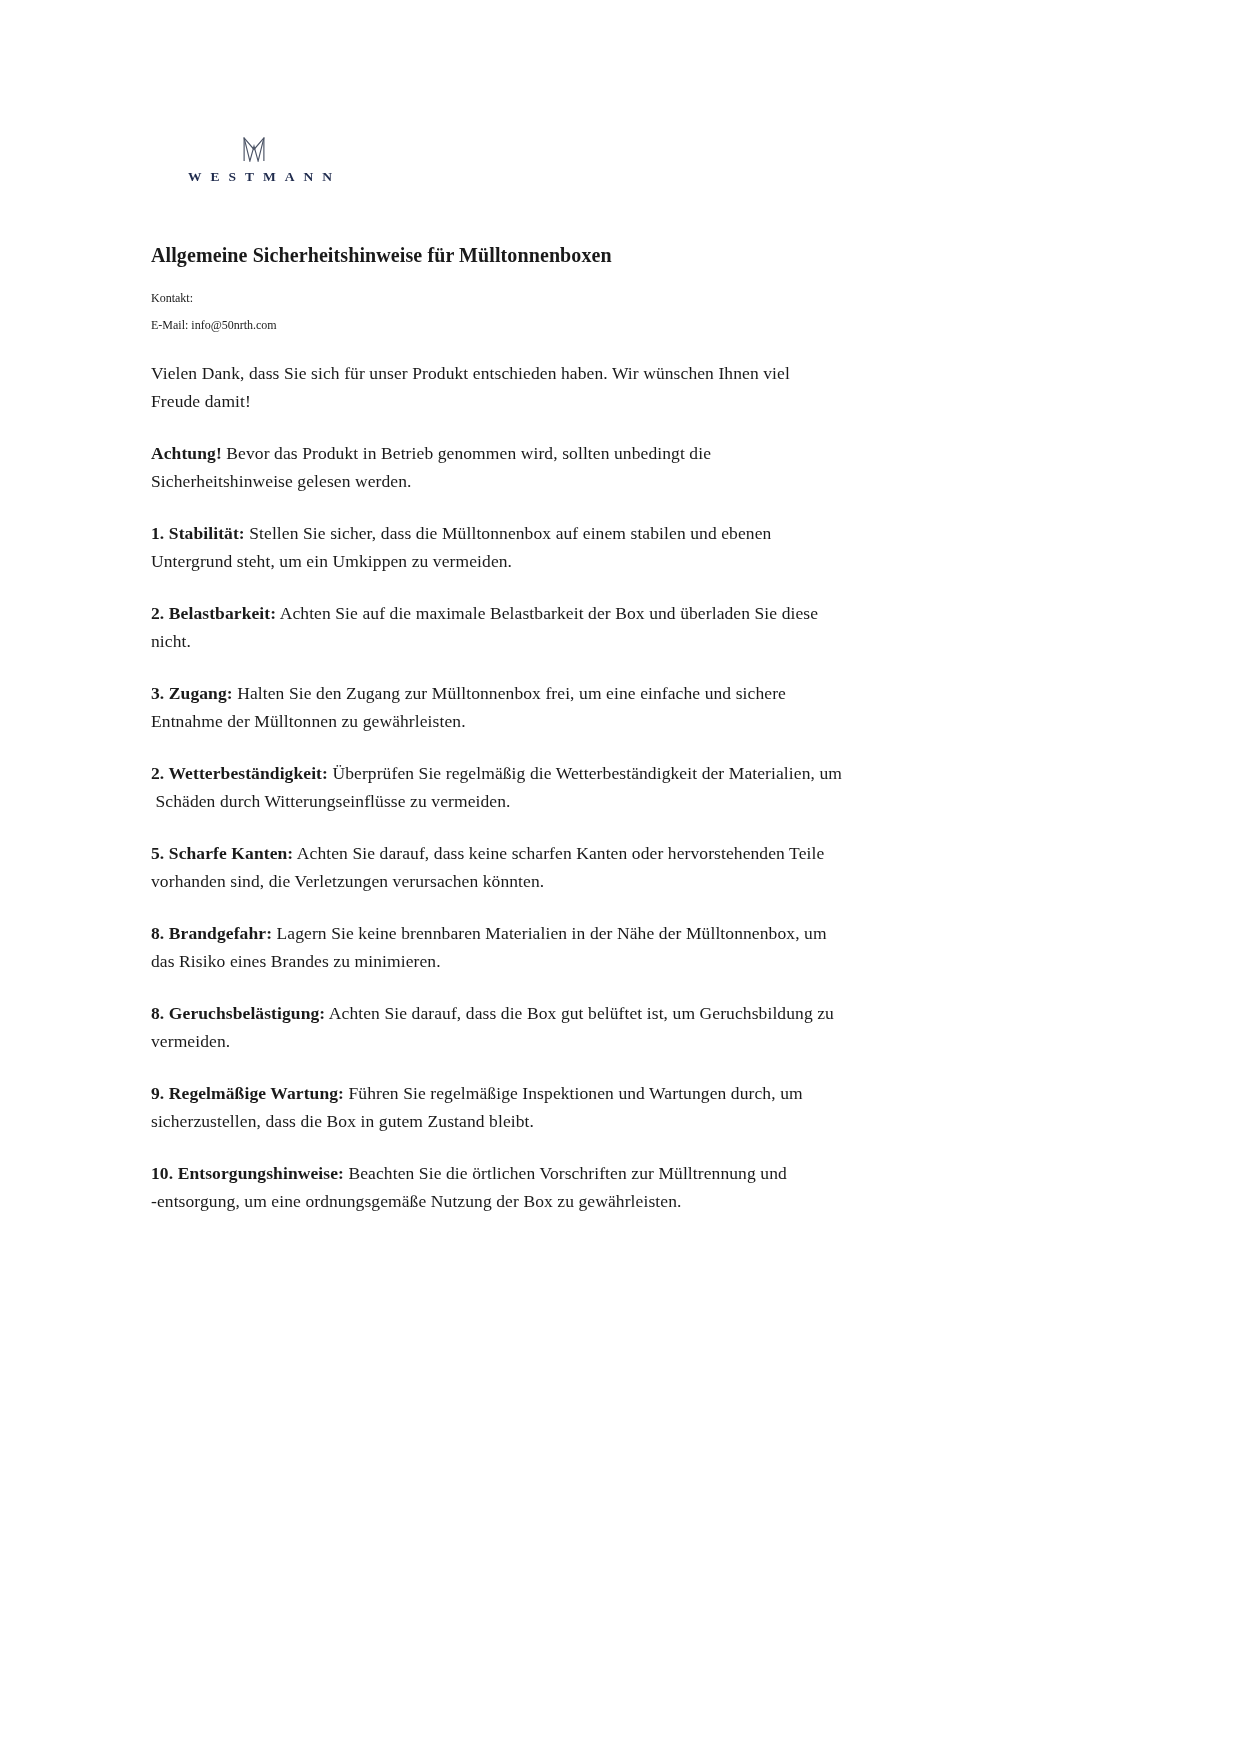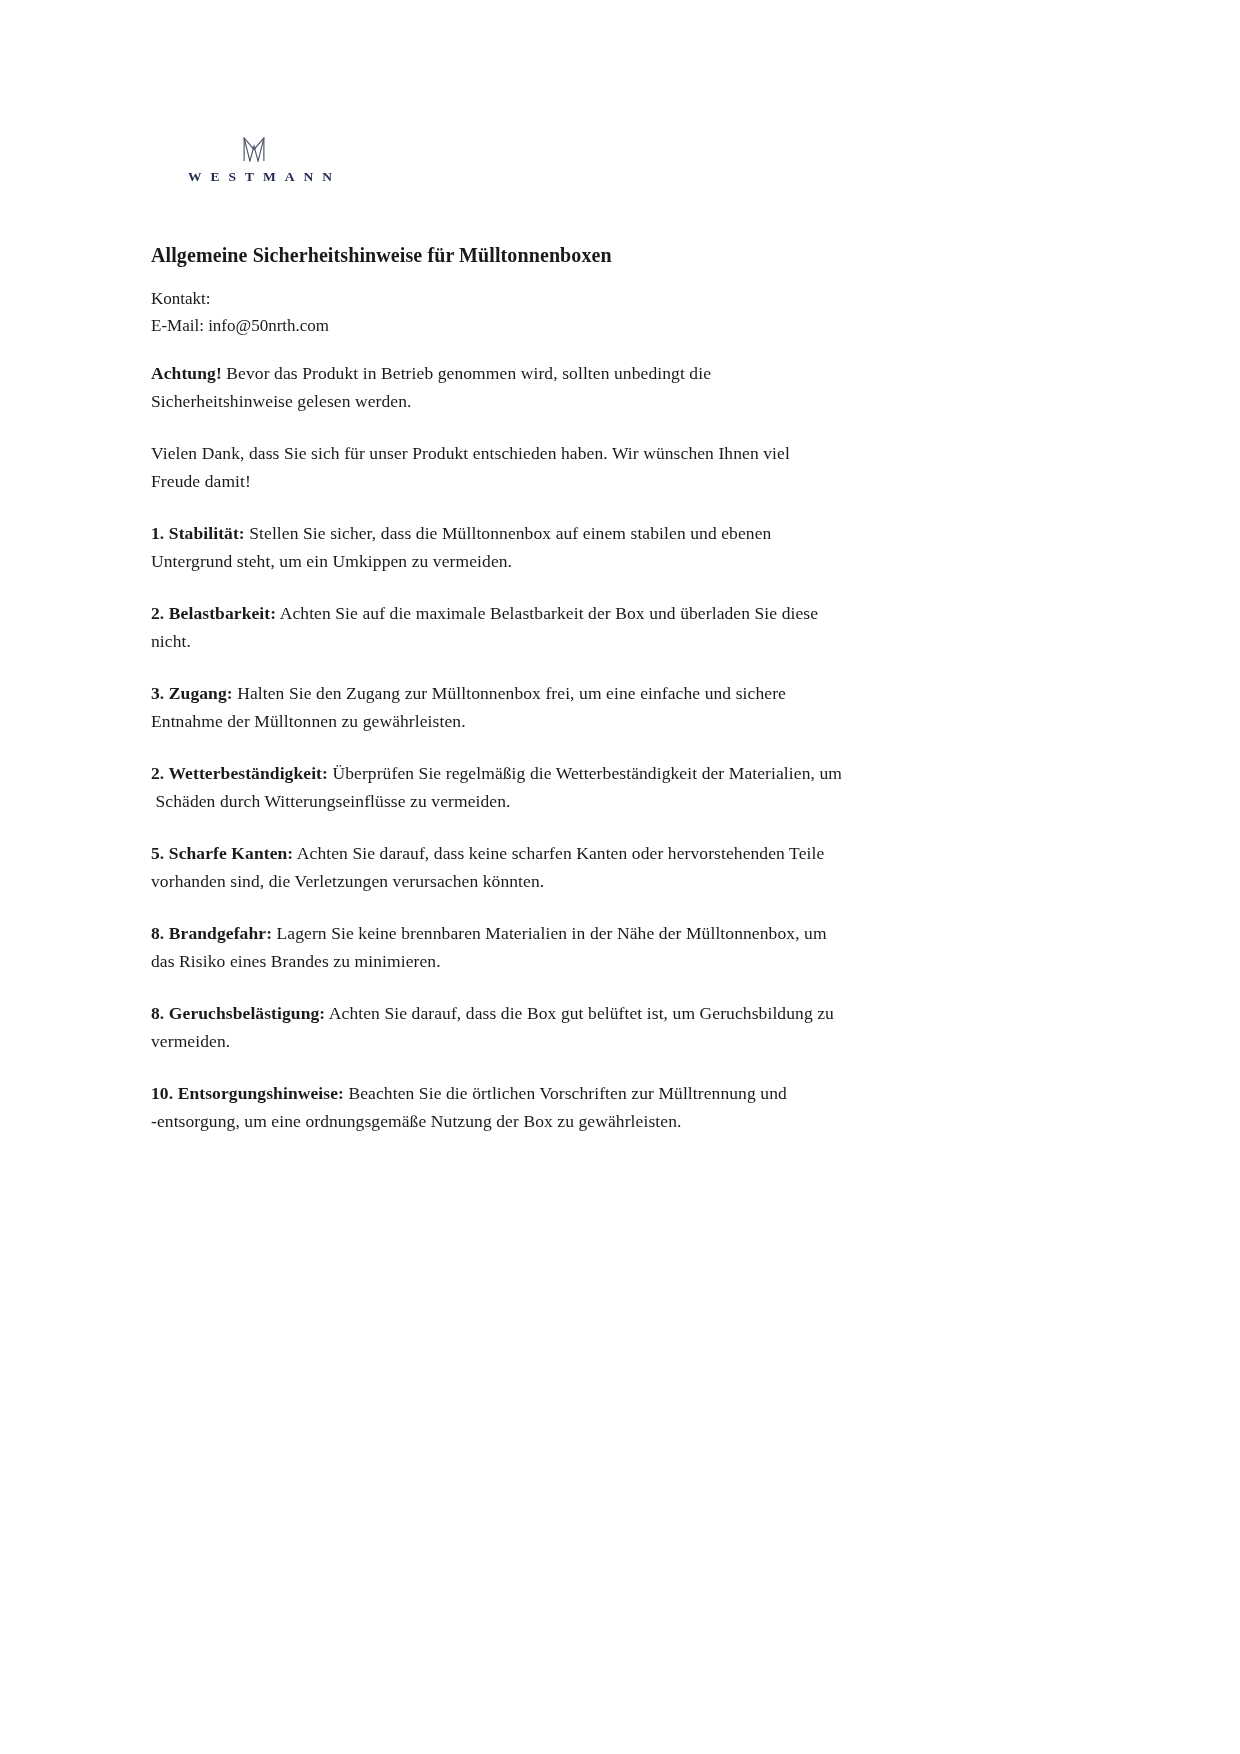--- a/index.html
+++ b/index.html
@@ -38,21 +38,21 @@
     color: #1f2b4d;
   }
   h1.title {
     font-size: 20px;
     line-height: 26px;
     font-weight: 700;
     letter-spacing: 0.1px;
     margin: 57px 0 17px 0;
   }
   .contact {
-    font-size: 17px;
+    font-size: 12px;
     line-height: 27px;
     margin: 0 0 20px 0;
   }
   p.body {
     font-size: 17.5px;
     line-height: 28px;
     letter-spacing: 0.1px;
     margin: 0 0 24px 0;
     white-space: pre-wrap;
     max-width: 990px;
@@ -72,25 +72,25 @@
     <span class="brand">WESTMANN</span>
   </div>
 
   <h1 class="title">Allgemeine Sicherheitshinweise für Mülltonnenboxen</h1>
 
   <div class="contact">
     <div>Kontakt:</div>
     <div>E-Mail: info@50nrth.com</div>
   </div>
 
+  <p class="body"><span>Vielen Dank, dass Sie sich für unser Produkt entschieden haben. Wir wünschen Ihnen viel
+Freude damit!</span></p>
+
   <p class="body"><strong>Achtung!</strong><span> Bevor das Produkt in Betrieb genommen wird, sollten unbedingt die
 Sicherheitshinweise gelesen werden.</span></p>
-
-  <p class="body"><span>Vielen Dank, dass Sie sich für unser Produkt entschieden haben. Wir wünschen Ihnen viel
-Freude damit!</span></p>
 
   <p class="body"><strong>1. Stabilität:</strong><span> Stellen Sie sicher, dass die Mülltonnenbox auf einem stabilen und ebenen
 Untergrund steht, um ein Umkippen zu vermeiden.</span></p>
 
   <p class="body"><strong>2. Belastbarkeit:</strong><span> Achten Sie auf die maximale Belastbarkeit der Box und überladen Sie diese
 nicht.</span></p>
 
   <p class="body"><strong>3. Zugang:</strong><span> Halten Sie den Zugang zur Mülltonnenbox frei, um eine einfache und sichere
 Entnahme der Mülltonnen zu gewährleisten.</span></p>
 
@@ -100,17 +100,19 @@
   <p class="body"><strong>5. Scharfe Kanten:</strong><span> Achten Sie darauf, dass keine scharfen Kanten oder hervorstehenden Teile
 vorhanden sind, die Verletzungen verursachen könnten.</span></p>
 
 
   <p class="body"><strong>8. Brandgefahr:</strong><span> Lagern Sie keine brennbaren Materialien in der Nähe der Mülltonnenbox, um
 das Risiko eines Brandes zu minimieren.</span></p>
 
   <p class="body"><strong>8. Geruchsbelästigung:</strong><span> Achten Sie darauf, dass die Box gut belüftet ist, um Geruchsbildung zu
 vermeiden.</span></p>
 
+  <p class="body"><strong>9. Regelmäßige Wartung:</strong><span> Führen Sie regelmäßige Inspektionen und Wartungen durch, um
+sicherzustellen, dass die Box in gutem Zustand bleibt.</span></p>
 
   <p class="body"><strong>10. Entsorgungshinweise:</strong><span> Beachten Sie die örtlichen Vorschriften zur Mülltrennung und
 -entsorgung, um eine ordnungsgemäße Nutzung der Box zu gewährleisten.</span></p>
 
 </div>
 
 </body></html>

